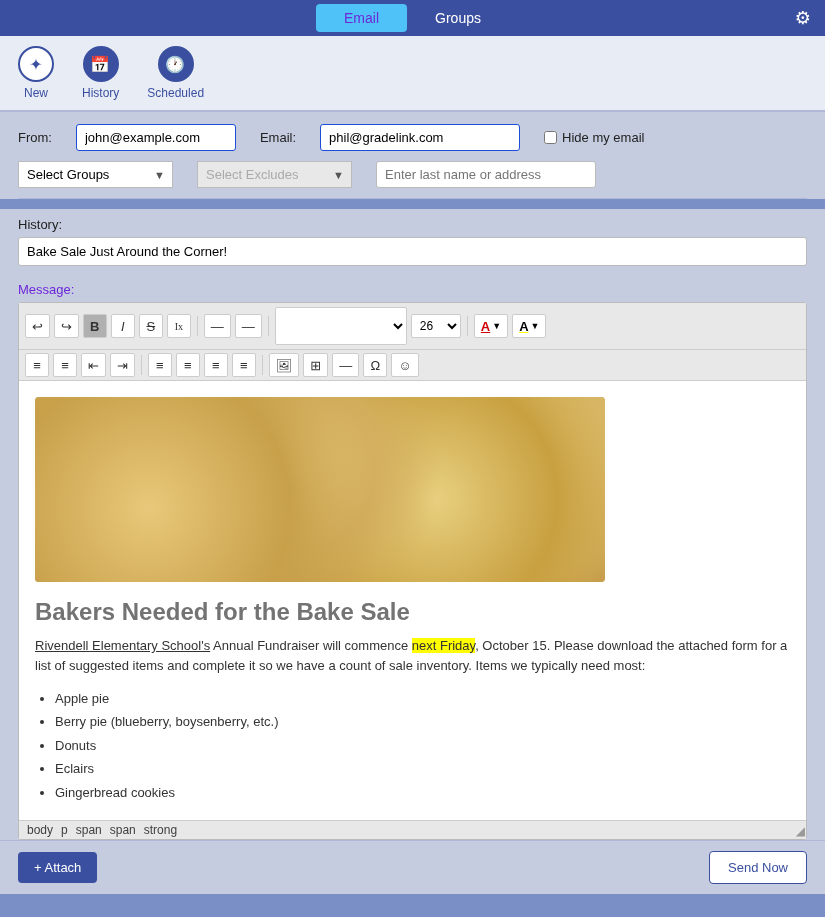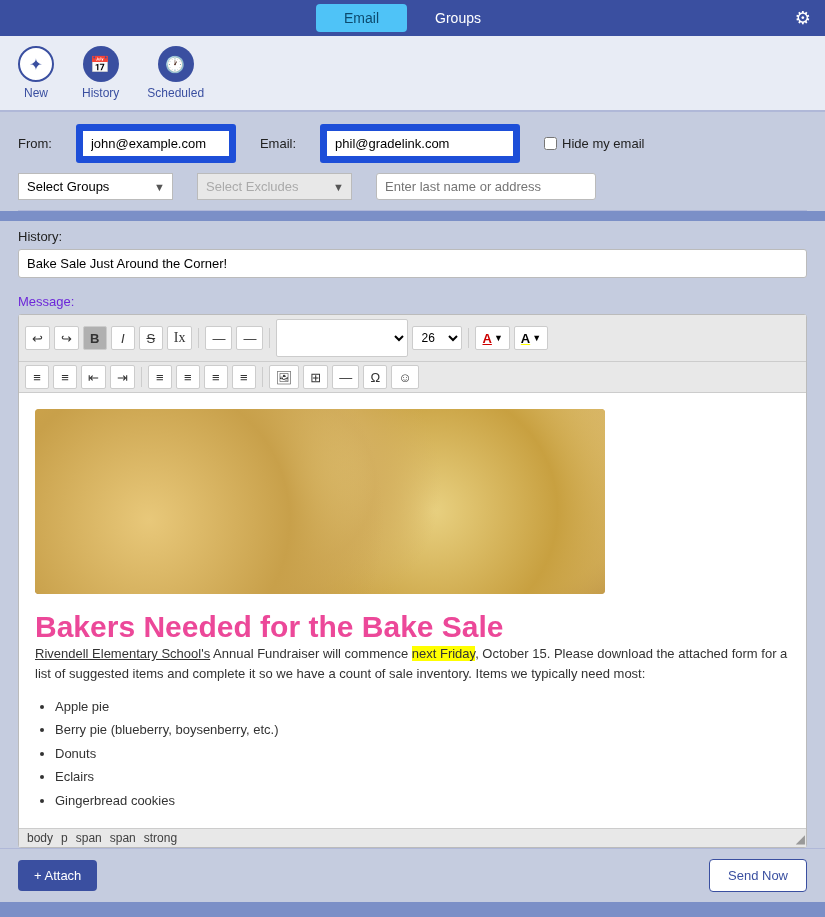--- a/index.html
+++ b/index.html
@@ -26,21 +26,21 @@
     }
     .top-nav-tab {
       padding: 6px 28px;
       color: #fff;
       font-size: 14px;
       cursor: pointer;
       border-radius: 4px;
     }
     .top-nav-tab.active {
       background: #4fc3f7;
-      color: #0c4a6e;
+      color: #6d28d9;
     }
     .top-nav-gear {
       position: absolute;
       right: 14px;
       top: 50%;
       transform: translateY(-50%);
       color: #fff;
       font-size: 18px;
       cursor: pointer;
     }
@@ -90,21 +90,21 @@
       align-items: center;
       gap: 24px;
       margin-bottom: 10px;
     }
     .form-label {
       font-size: 13px;
       color: #222;
       white-space: nowrap;
     }
     .form-input {
-      border: 7px solid #1d4ed8;
+      border: 1px solid #1d4ed8;
       border-radius: 3px;
       padding: 5px 8px;
       font-size: 13px;
       background: white;
       outline: none;
     }
     .from-input { width: 160px; }
     .email-input { width: 200px; }
     .hide-email-row {
       display: flex;
@@ -279,23 +279,24 @@
       height: 100%;
       background:
         radial-gradient(circle at 20% 60%, #e8c87a 0%, #c8a04a 30%, transparent 50%),
         radial-gradient(circle at 45% 40%, #f0d890 0%, #d4b060 25%, transparent 45%),
         radial-gradient(circle at 70% 55%, #e8d080 0%, #c8a040 30%, transparent 50%),
         radial-gradient(circle at 85% 30%, #f0d890 0%, #d4b060 25%, transparent 40%),
         linear-gradient(180deg, #d4a84b 0%, #c09040 50%, #a87830 100%);
     }
 
     .bake-title {
-      font-size: 30px;
+      font-size: 24px;
       font-weight: bold;
-      color: #ec4899;
+      color: #737373;
+      margin-bottom: 10px;
     }
     .bake-text {
       font-size: 13px;
       color: #333;
       line-height: 1.5;
       margin-bottom: 12px;
     }
     .highlight {
       background: #ffff00;
     }
@@ -426,21 +427,21 @@
     <div class="editor-container">
 
       <div class="editor-toolbar">
         <button class="tb-btn">↩</button>
         <button class="tb-btn">↪</button>
         <button class="tb-btn tb-btn-bold active">B</button>
         <button class="tb-btn tb-btn-italic">
             <i>I</i>
           </button>
         <button class="tb-btn tb-btn-strike">S</button>
-        <button class="tb-btn" style="font-size:14px;font-family:Liberation Serif, serif;">Ix</button>
+        <button class="tb-btn" style="font-size:10px;font-family:Liberation Serif, serif;">Ix</button>
         <div class="tb-separator"></div>
         <button class="tb-btn">—</button>
         <button class="tb-btn">—</button>
         <div class="tb-separator"></div>
         <select class="font-select">
           <option>Georgia</option>
           <option>Arial</option>
           <option>Times New Roman</option>
         </select>
         <select class="font-size-select">

